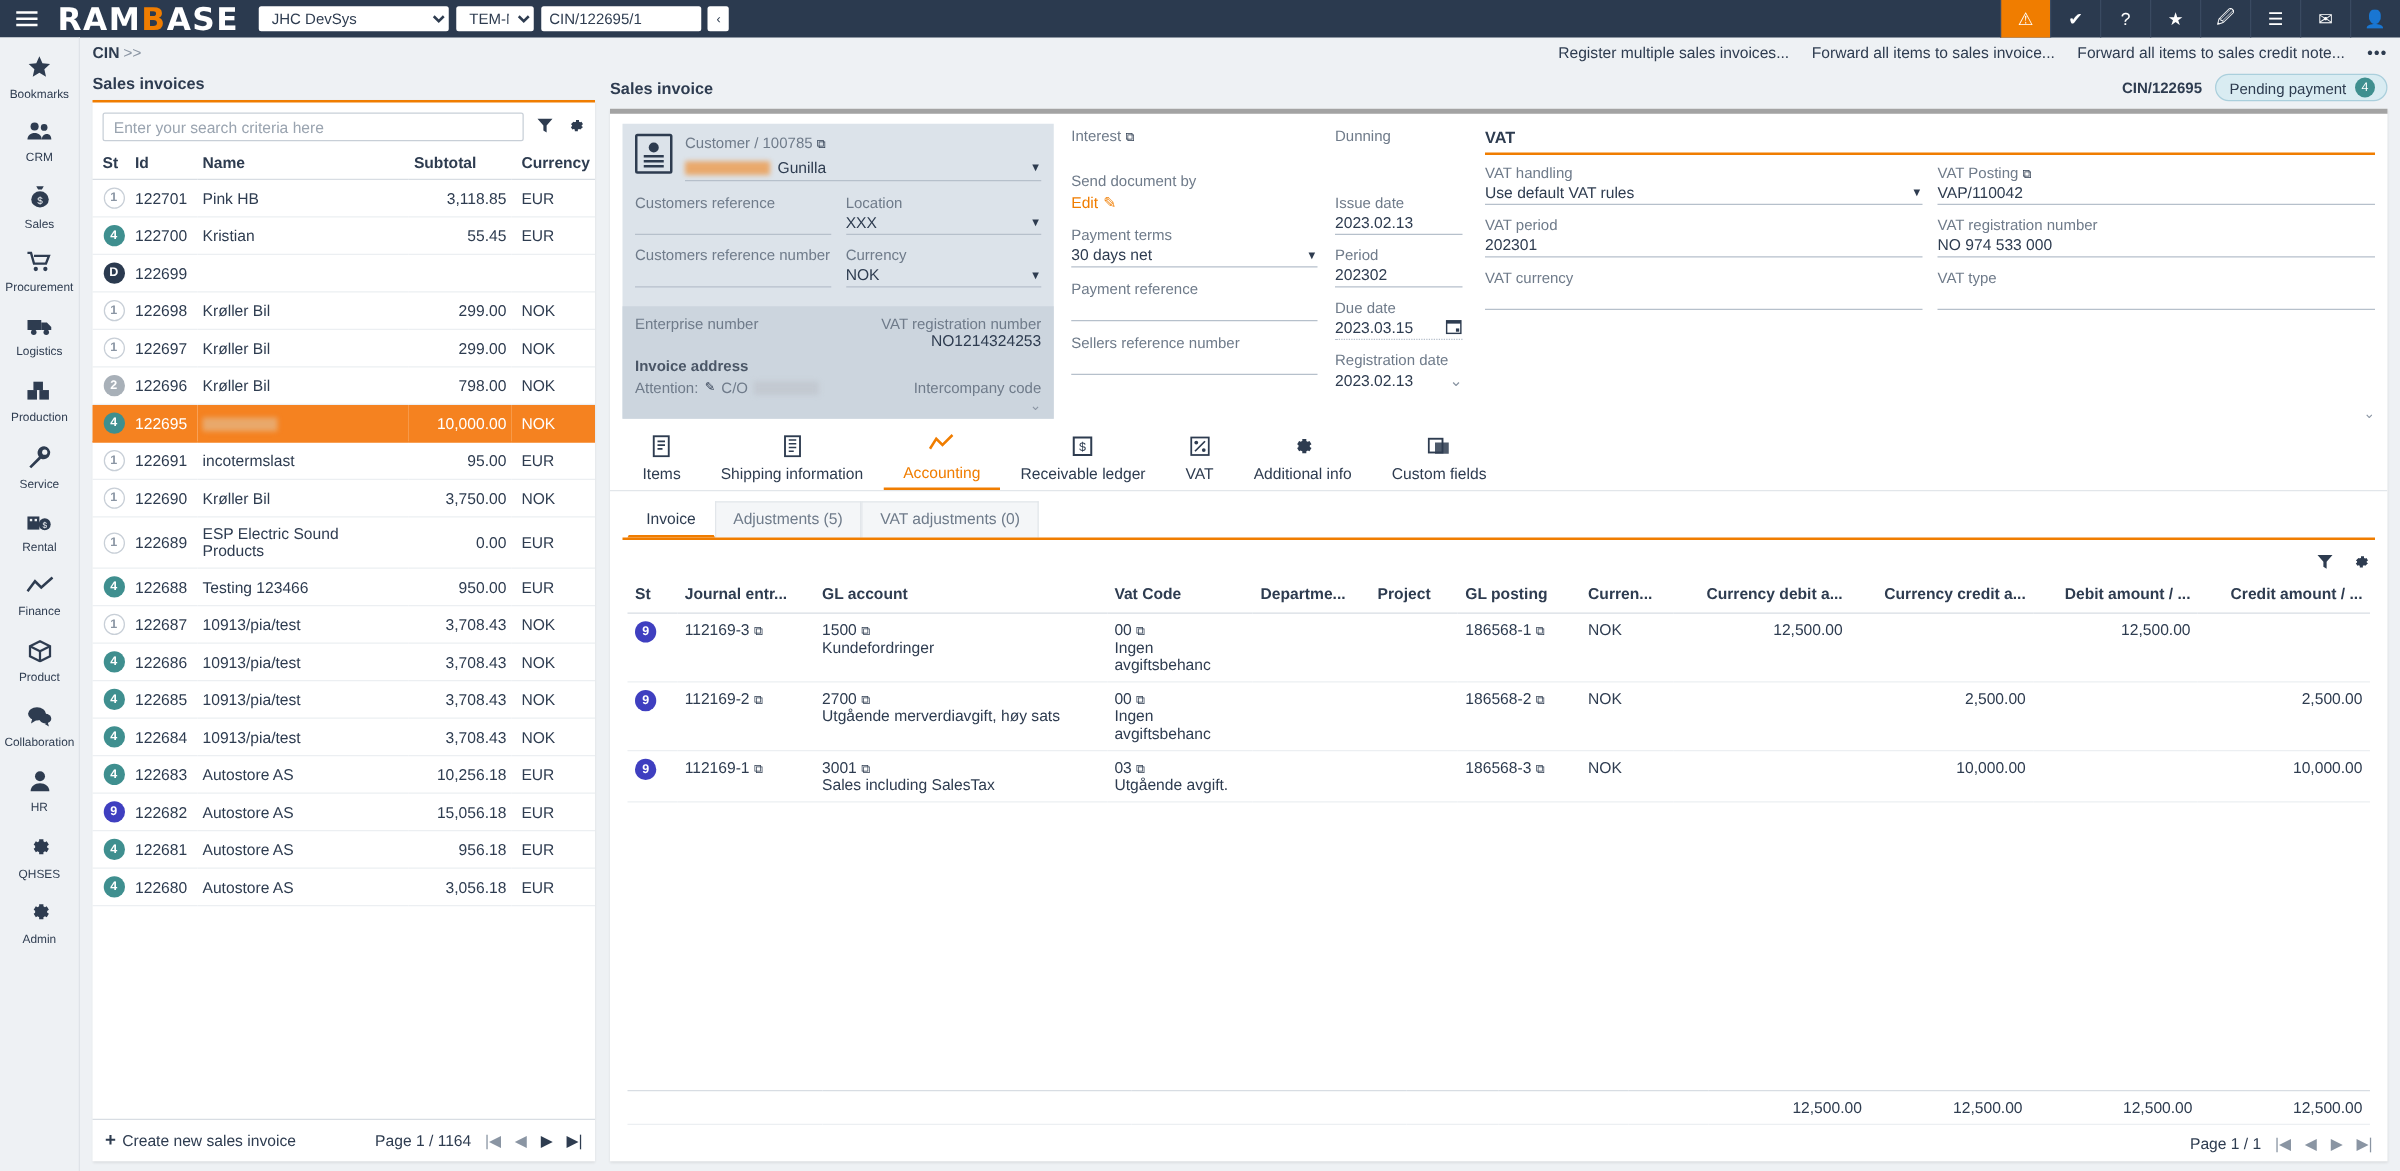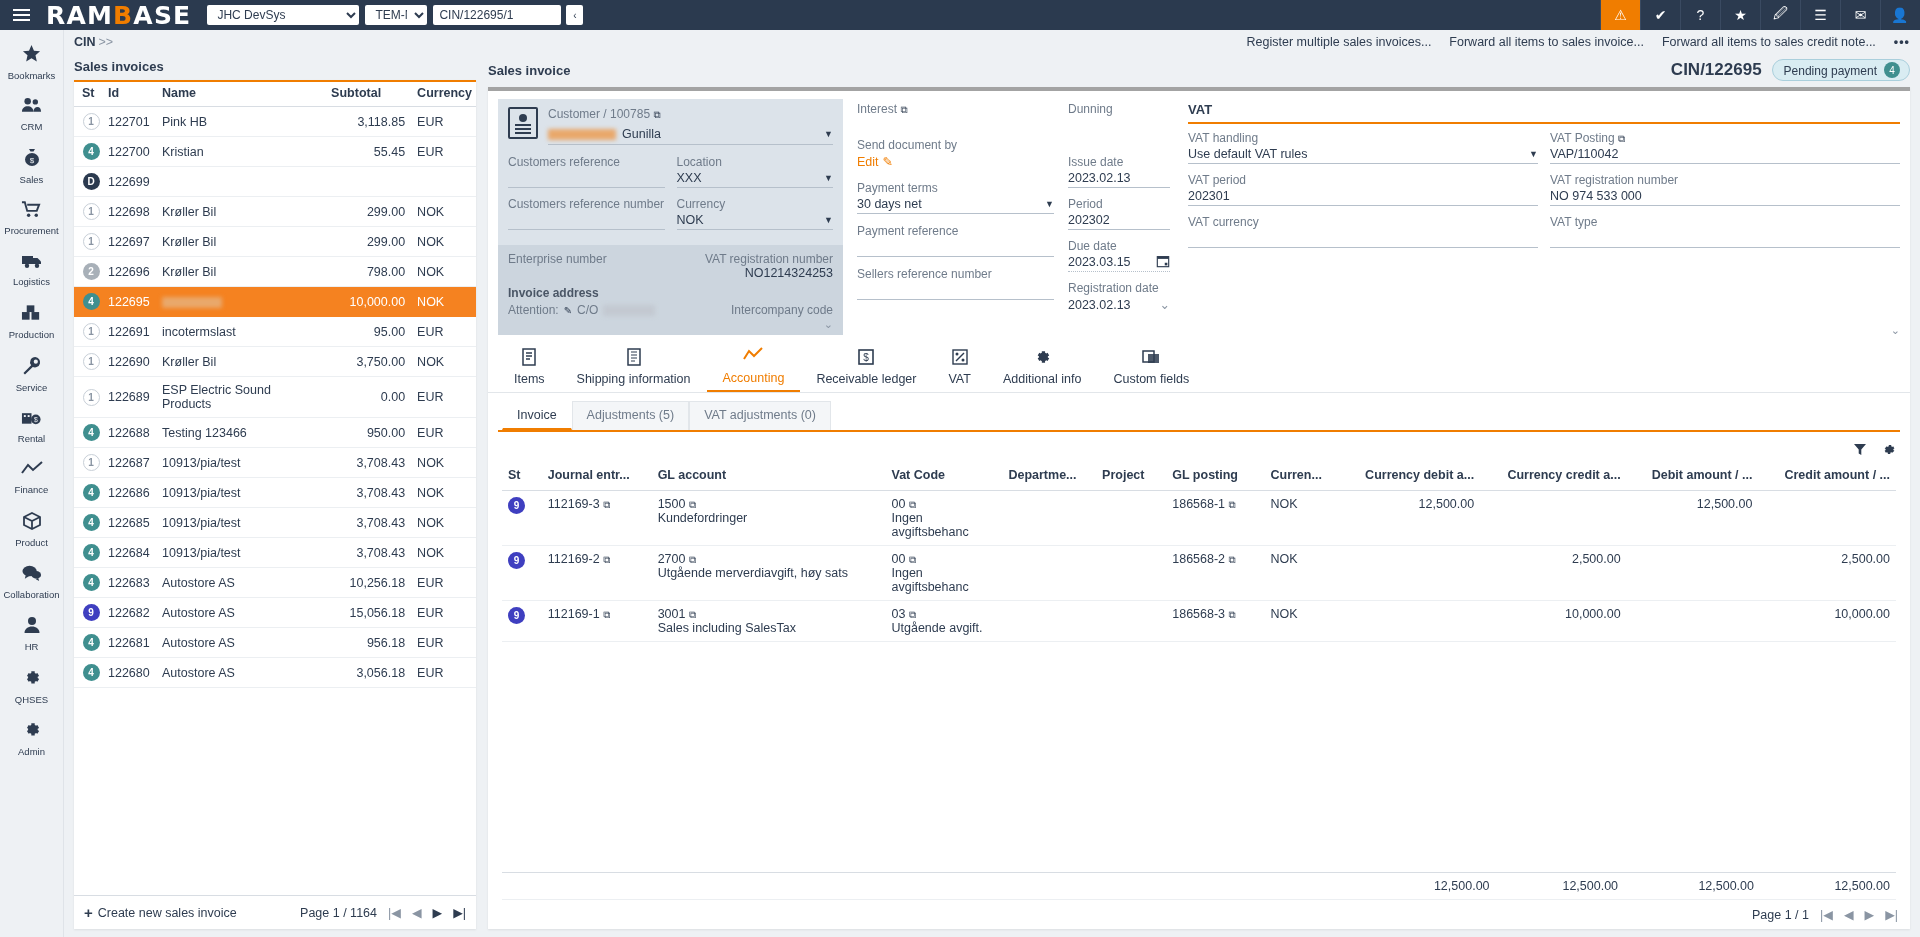--- a/index.html
+++ b/index.html
@@ -108,21 +108,21 @@
     align-items:center; font-size:12.5px; margin-top:auto;
   }
   .listfoot .plus { color:#2e3c50; font-weight:bold; margin-right:5px; font-size:15px;}
   .pager { margin-left:auto; display:flex; align-items:center; gap:11px; color:#8a95a3; }
   .pager .pg { color:#2e3c50; }
   
   .detailpane { flex:1; padding:0 10px 8px 4px; display:flex; flex-direction:column; }
   .detailTop { display:flex; align-items:center; padding:5px 0 6px 0; }
   .detailTop .t { font-weight:bold; font-size:13px; }
   .detailTop .right { margin-left:auto; display:flex; align-items:center; gap:10px; }
-  .docid { font-weight:bold; font-size:17px; color:#2e3c50; }
+  .docid { font-weight:bold; font-size:12px; color:#2e3c50; }
   .pill { background:#d9ecf2; border:1px solid #aacfdc; border-radius:11px;
      padding:2px 9px 2px 11px; font-size:12px; display:flex; align-items:flex-end; gap:7px; }
   .pill .n { background:#3f8f8f; color:#fff; width:16px; height:16px; border-radius:50%;
      display:inline-flex; align-items:center; justify-content:center; font-size:10px; }
   .detailCard { background:#fff; border-top:4px solid #a3a3a3; flex:1;
      display:flex; flex-direction:column; box-shadow:0 1px 2px rgba(0,0,0,.08);
      overflow:hidden; }
   .hdrGrid { display:flex; padding:8px 10px 0 10px; }
   .colCust { width:345px; background:#dce3ea; padding:8px 10px 0 10px; position:relative; }
   .custRow { display:flex; gap:10px; align-items:flex-start; }
@@ -338,20 +338,34 @@
       <span>Forward all items to sales credit note...</span>
       <span class="dots">•••</span>
     </div>
   </div>
 
   <div class="panes">
 
     <div class="listpane">
       <div class="paneTitle">Sales invoices</div>
       <div class="panelCard">
+        <div class="searchrow">
+          <input placeholder="Enter your search criteria here" style="">
+          <div class="iconbtn">
+            <svg width="14" height="14" viewBox="0 0 14 14">
+                <polygon points="1,2 13,2 8.3,7.4 8.3,13 5.7,11.4 5.7,7.4" fill="#2e3c50"></polygon>
+              </svg>
+          </div>
+          <div class="iconbtn">
+            <svg width="15" height="15" viewBox="0 0 16 16">
+                <path fill="#2e3c50" d="M8 5.2A2.8 2.8 0 1 0 8 10.8 2.8 2.8 0 0 0 8 5.2zm0 4.3a1.5 1.5 0 1 1 0-3 1.5 1.5 0 0 1 0 3z"></path>
+                <path fill="#2e3c50" d="M14.3 9.2l-1.1-.6a5.4 5.4 0 0 0 0-1.2l1.1-.6-1.3-2.2-1.1.6a5.2 5.2 0 0 0-1-.6V3.3h-2.6v1.3c-.4.1-.7.3-1 .6l-1.1-.6L3.9 6.8l1.1.6a5.4 5.4 0 0 0 0 1.2l-1.1.6 1.3 2.2 1.1-.6c.3.2.6.4 1 .6v1.3h2.6v-1.3c.4-.2.7-.4 1-.6l1.1.6z"></path>
+              </svg>
+          </div>
+        </div>
         <table class="lst">
           <thead>
               <tr>
             <th class="c-st">St</th>
             <th class="c-id">Id</th>
             <th>Name</th>
             <th class="c-sub">Subtotal</th>
             <th class="c-cur">Currency</th>
           </tr>
             </thead>

